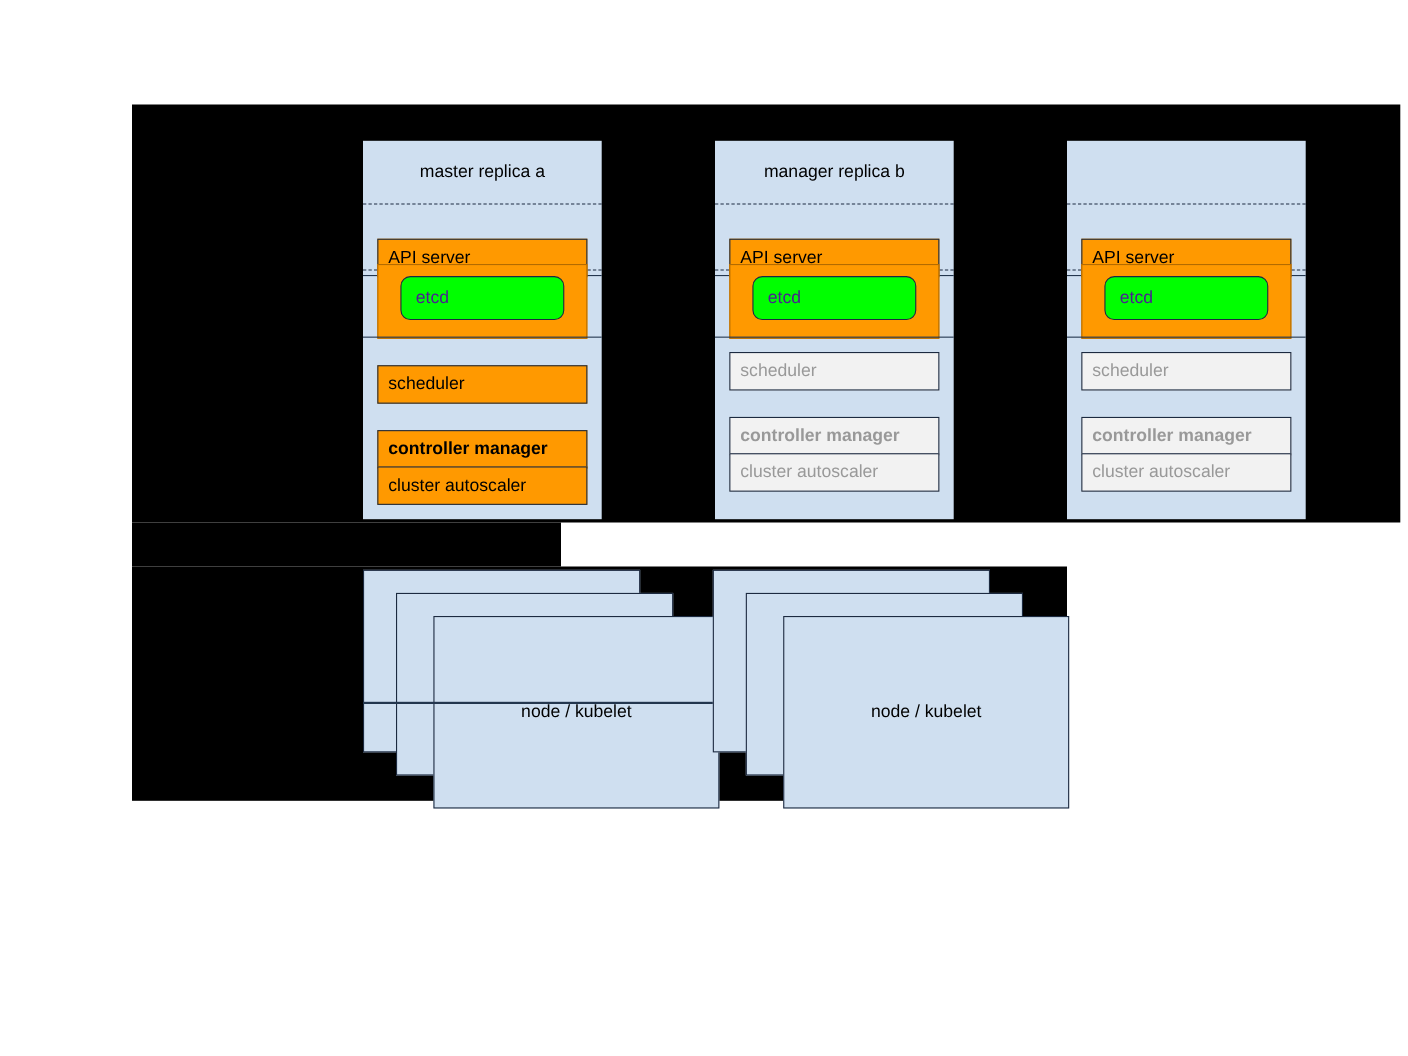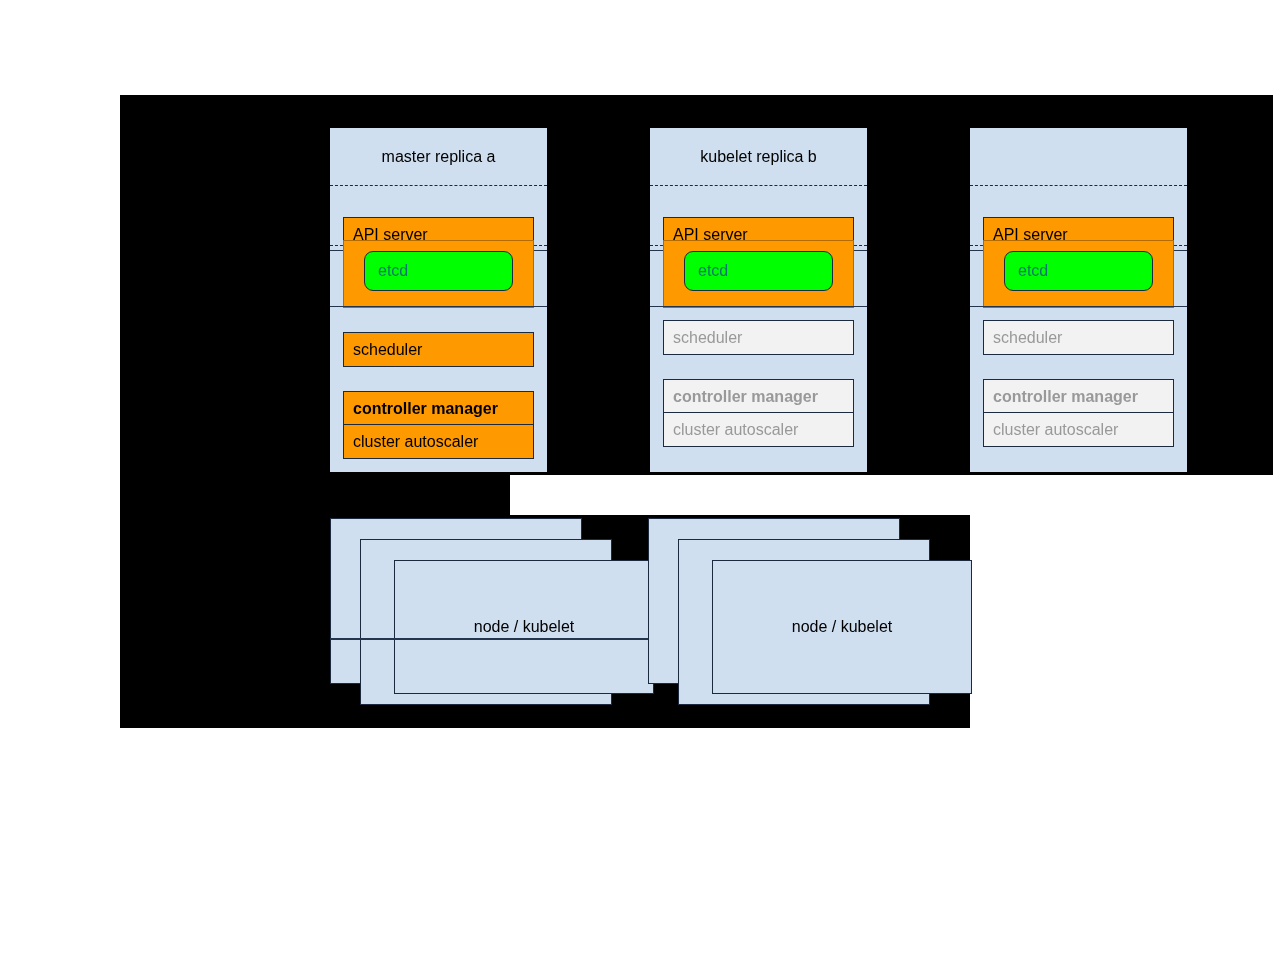--- a/index.html
+++ b/index.html
@@ -116,35 +116,35 @@
     top: 10px;
     height: 40px;
     box-sizing: border-box;
     background: #00ff00;
     border: 1px solid #1c2a40;
     border-radius: 9px;
     display: flex;
     align-items: center;
     padding-left: 13px;
     font-size: 16px;
-    color: #0f766e;
+    color: #4c1d95;
   }
 
   
   .node-group { position: absolute; }
 
   .node-card {
     position: absolute;
     background: #cfdff0;
     border: 1px solid #1c2a40;
     box-sizing: border-box;
   }
   .node-back   { left: 0px;  top: 0px;  width: 252px; height: 166px; }
   .node-mid    { left: 30px; top: 21px; width: 252px; height: 166px; }
-  .node-front  { left: 64px; top: 42px; width: 260px; height: 134px; }
+  .node-front  { left: 64px; top: 42px; width: 260px; height: 175px; }
 
   .node-front-label {
     position: absolute;
     left: 0;
     right: 0;
     top: 0;
     bottom: 0;
     display: flex;
     align-items: center;
     justify-content: center;
@@ -189,21 +189,21 @@
     </div>
 
     <div class="band-line band-bot"></div>
 
     <div class="comp active comp-scheduler">scheduler</div>
     <div class="comp active comp-ctrlmgr">controller manager</div>
     <div class="comp active comp-autoscaler">cluster autoscaler</div>
   </div>
 
   <div class="replica" id="replica-b">
-    <div class="replica-title">kubelet replica b</div>
+    <div class="replica-title">manager replica b</div>
 
     <div class="dash-line dash-top"></div>
 
     <div class="comp active comp-api">API server</div>
 
     <div class="dash-line dash-mid"></div>
     <div class="band-line band-top"></div>
 
     <div class="etcd-box">
       <div class="etcd-pill">etcd</div>

